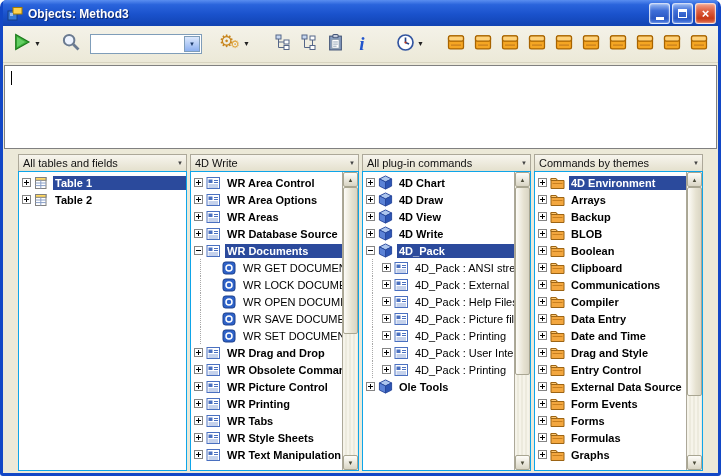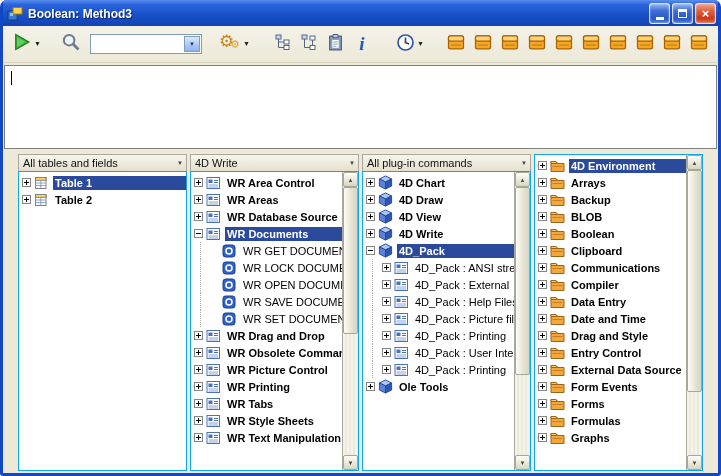--- a/index.html
+++ b/index.html
@@ -90,21 +90,21 @@
 <div class="window">
 
   <div class="titlebar">
     <span class="app-icon">
       <svg width="16" height="16" viewBox="0 0 16 16">
         <rect x="1" y="5" width="9" height="9" fill="#3a7bd5" stroke="#163e86"></rect>
         <rect x="6" y="1.5" width="9" height="6.5" fill="#ffd24d" stroke="#a67c00"></rect>
         <rect x="3" y="7" width="3" height="3" fill="#9cc0f0"></rect>
       </svg>
     </span>
-    <span class="title">Boolean: Method3</span>
+    <span class="title">Objects: Method3</span>
     <span class="cap-btn">
         <span class="glyph-min"></span>
       </span>
     <span class="cap-btn">
         <span class="glyph-max"></span>
       </span>
     <span class="cap-btn close">
         <span>×</span>
       </span>
   </div>
@@ -338,20 +338,34 @@
                 <span class="ticon">
                   <svg width="15" height="14" viewBox="0 0 15 14">
                     <rect x="1" y="1.5" width="12.5" height="11" fill="#fff" stroke="#4a70c0"></rect>
                     <rect x="2.5" y="3.5" width="4" height="3.5" fill="#4a70c0"></rect>
                     <line x1="8" y1="4.5" x2="12" y2="4.5" stroke="#4a70c0"></line>
                     <line x1="8" y1="6.5" x2="12" y2="6.5" stroke="#4a70c0"></line>
                     <line x1="2.5" y1="9" x2="12" y2="9" stroke="#8aa4d8"></line>
                     <line x1="2.5" y1="11" x2="12" y2="11" stroke="#8aa4d8"></line>
                   </svg>
                 </span>
+                <span class="tlabel b">WR Area Options</span>
+              </div>
+              <div class="tree-item">
+                <span class="expander plus"></span>
+                <span class="ticon">
+                  <svg width="15" height="14" viewBox="0 0 15 14">
+                    <rect x="1" y="1.5" width="12.5" height="11" fill="#fff" stroke="#4a70c0"></rect>
+                    <rect x="2.5" y="3.5" width="4" height="3.5" fill="#4a70c0"></rect>
+                    <line x1="8" y1="4.5" x2="12" y2="4.5" stroke="#4a70c0"></line>
+                    <line x1="8" y1="6.5" x2="12" y2="6.5" stroke="#4a70c0"></line>
+                    <line x1="2.5" y1="9" x2="12" y2="9" stroke="#8aa4d8"></line>
+                    <line x1="2.5" y1="11" x2="12" y2="11" stroke="#8aa4d8"></line>
+                  </svg>
+                </span>
                 <span class="tlabel b">WR Areas</span>
               </div>
               <div class="tree-item">
                 <span class="expander plus"></span>
                 <span class="ticon">
                   <svg width="15" height="14" viewBox="0 0 15 14">
                     <rect x="1" y="1.5" width="12.5" height="11" fill="#fff" stroke="#4a70c0"></rect>
                     <rect x="2.5" y="3.5" width="4" height="3.5" fill="#4a70c0"></rect>
                     <line x1="8" y1="4.5" x2="12" y2="4.5" stroke="#4a70c0"></line>
                     <line x1="8" y1="6.5" x2="12" y2="6.5" stroke="#4a70c0"></line>
@@ -720,20 +734,24 @@
             <div class="sb">
               <div class="sb-btn">▲</div>
               <div class="sb-track">
                 <div class="sb-thumb" style="height:70%"></div>
               </div>
               <div class="sb-btn">▼</div>
             </div>
           </div>
         </div>
         <div class="panel">
+          <div class="panel-header">
+            <span class="ph-label">Commands by themes</span>
+            <span class="ph-arrow">▼</span>
+          </div>
           <div class="panel-body">
             <div class="tree">
               <div class="tree-item selected">
                 <span class="expander plus"></span>
                 <span class="ticon">
                   <svg width="15" height="13" viewBox="0 0 15 13">
                     <path d="M1 2.5 h5 l1.5 2 h6.5 v8 h-13 z" fill="#f3a73f" stroke="#9c6414"></path>
                     <path d="M1 2.5 h5 l1.5 2 h-6.5 z" fill="#ffca75" stroke="#9c6414"></path>
                     <line x1="2.5" y1="7.5" x2="12.5" y2="7.5" stroke="#c87f1e"></line>
                   </svg>

